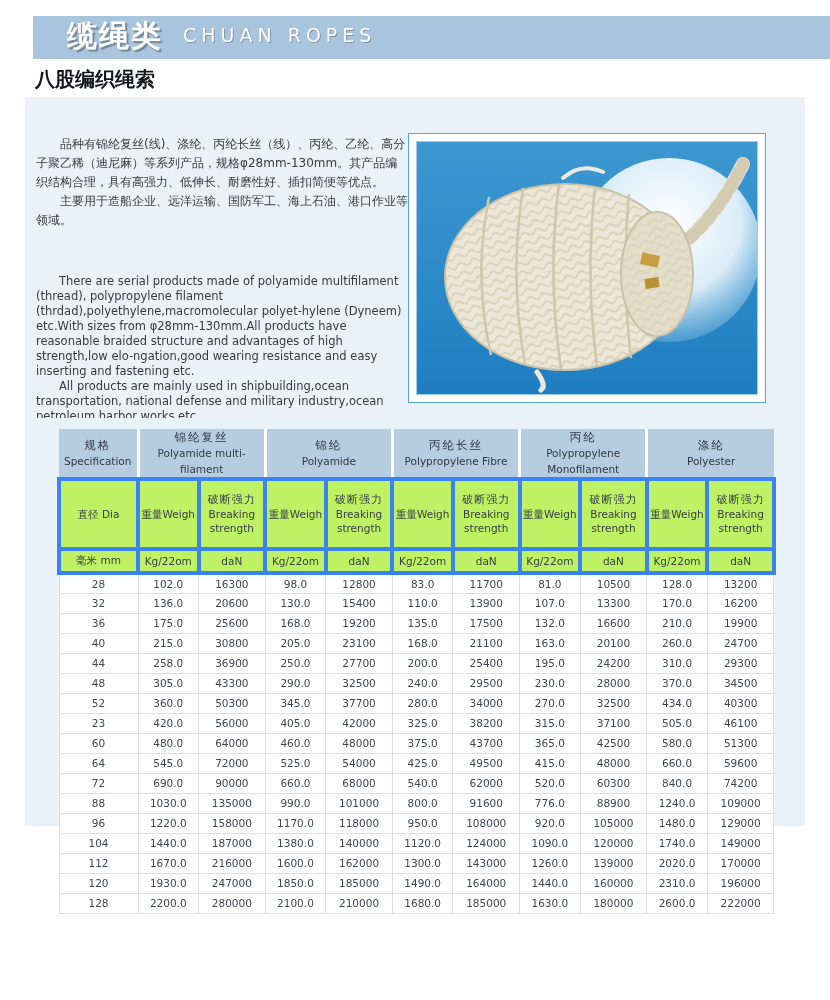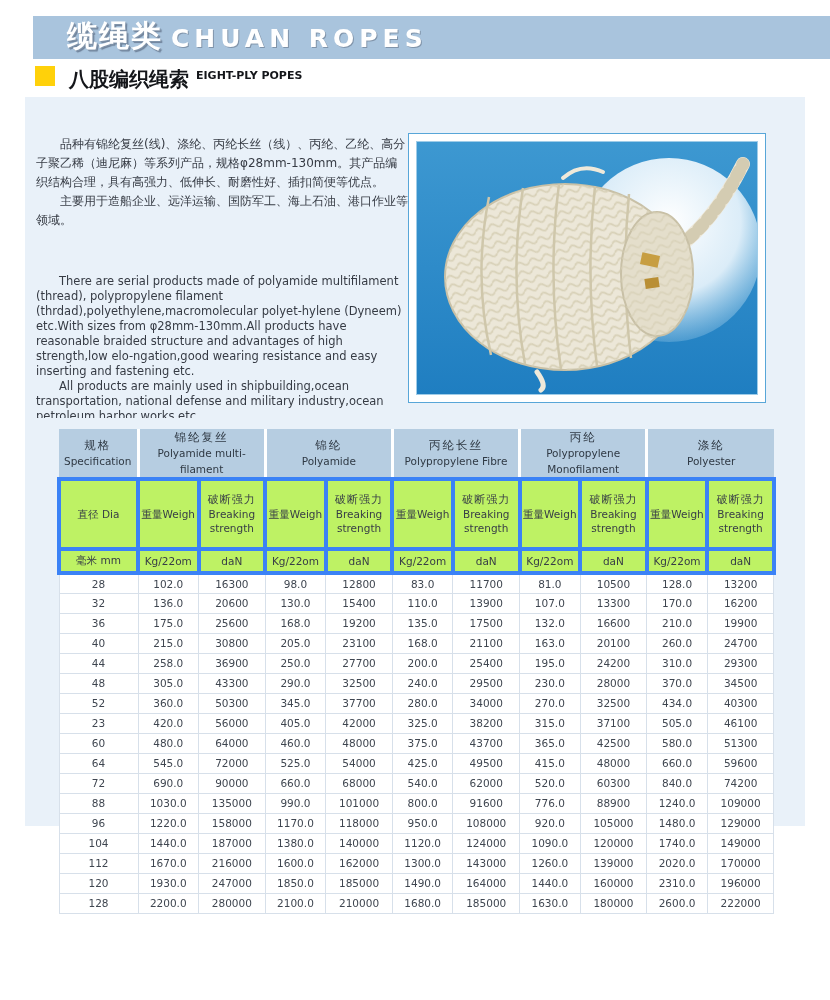--- a/index.html
+++ b/index.html
@@ -13,27 +13,27 @@
   .header-bar {
     position: absolute; left: 33px; top: 16px; right: 0; height: 43px;
     background: #a9c4dd; display: flex; align-items: flex-start; padding-left: 34px;
   }
   .title-zh {
     font-size: 30px; font-weight: bold; color: #fff;
     text-shadow: 1px 1px 0 #8094aa, 2px 2px 1px #6e8199;
     letter-spacing: 2px;
   }
   .title-en {
-    font-size: 25px; font-weight: bold; color: #fff; margin-left: 8px;
+    font-size: 19px; font-weight: normal; color: #fff; margin-left: 20px;
     letter-spacing: 5px; padding-top: 8px;
     text-shadow: 1px 1px 0 #8094aa;
   }
   .section-row {
     position: absolute; left: 35px; top: 66px; height: 24px;
-    display: flex; 
+    display: flex; align-items: center; flex-direction: column;
   }
   .yellow-square { width: 20px; height: 20px; background: #ffd10a; margin-right: 14px; }
   .section-zh { font-size: 20px; font-weight: bold; color: #14161a; }
   .section-en { font-size: 11px; font-weight: bold; color: #14161a; margin-left: 7px; padding-top: 3px; }
 
   
   .panel-top {
     position: absolute; left: 25px; top: 97px; width: 780px; height: 335px;
     background: #e9f1f9;
   }

